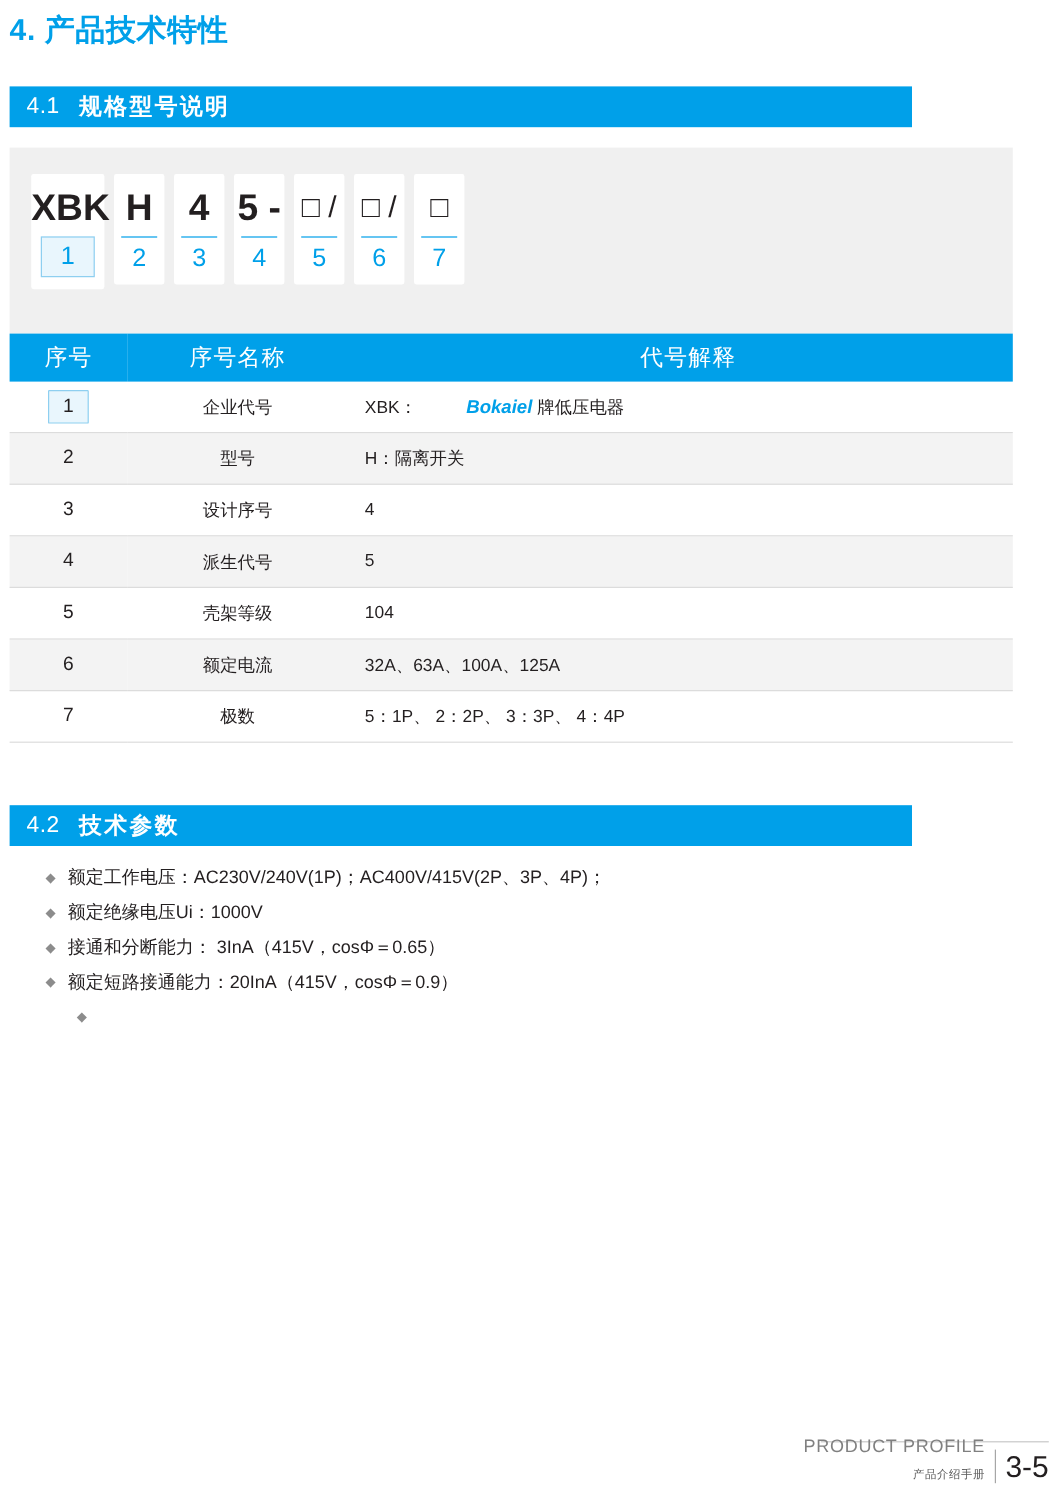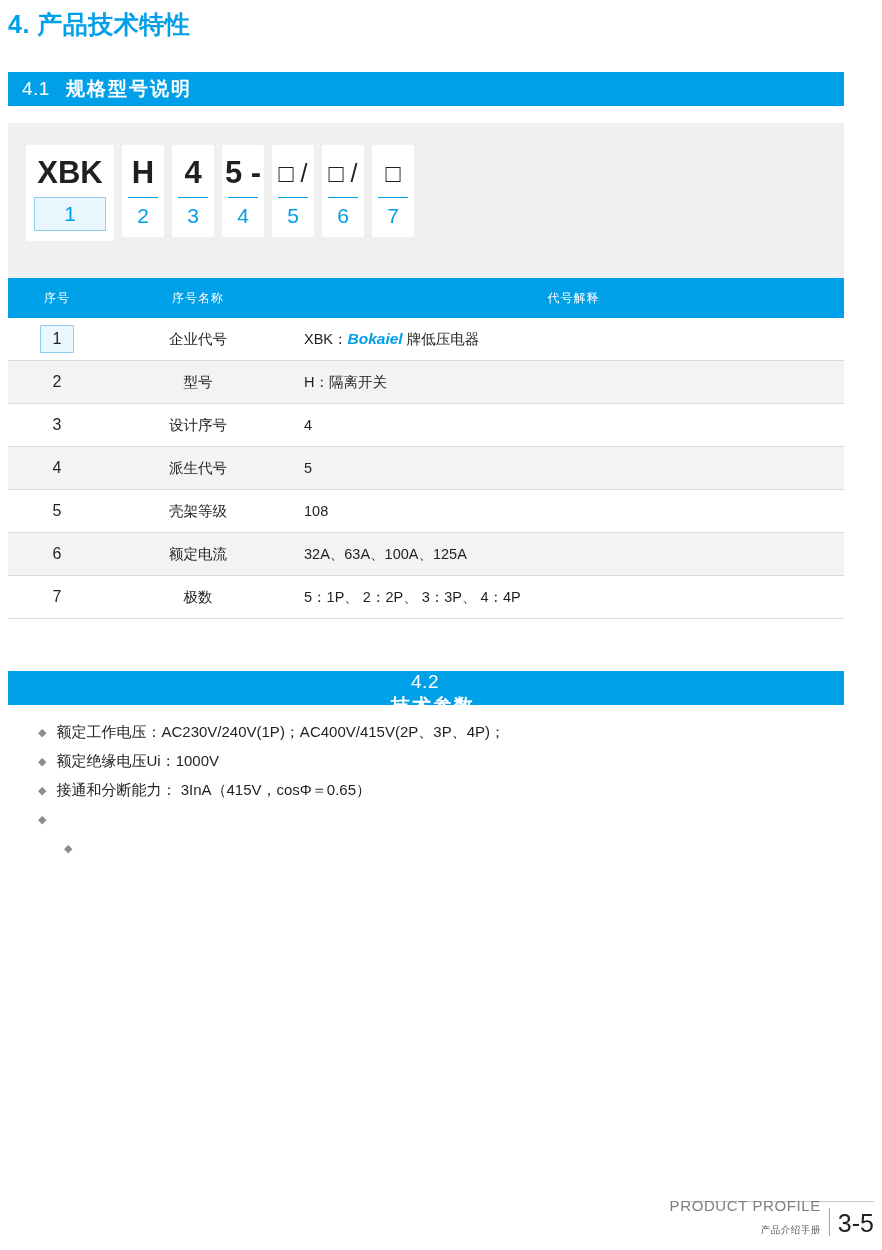--- a/index.html
+++ b/index.html
@@ -31,21 +31,21 @@
     font-size: 25px;
     font-weight: bold;
     color: #00a0e9;
     letter-spacing: 0.5px;
   }
 
   
   .section-bar {
     position: absolute;
     left: 8px;
-    width: 836px;
+    width: 752px;
     height: 34px;
     background: #00a0e9;
     color: #ffffff;
     display: flex;
     align-items: center;
     box-sizing: border-box;
     padding-left: 14px;
   }
   .section-bar .num {
     font-size: 19px;
@@ -53,21 +53,21 @@
     margin-right: 16px;
     letter-spacing: 0.5px;
   }
   .section-bar .txt {
     font-size: 19px;
     font-weight: bold;
     letter-spacing: 2px;
   }
 
   #bar-41 { top: 72px; }
-  #bar-42 { top: 671px; flex-direction: column; }
+  #bar-42 { top: 671px; }
 
   
   .code-panel {
     position: absolute;
     left: 8px;
     top: 123px;
     width: 836px;
     height: 155px;
     background: #f0f0f0;
   }
@@ -80,21 +80,21 @@
   }
   .code-cell {
     background: #ffffff;
     border-radius: 2px;
     width: 42px;
     margin-right: 8px;
     text-align: center;
     padding: 12px 0 10px 0;
     box-sizing: border-box;
   }
-  .code-cell.wide { width: 88px; }
+  .code-cell.wide { width: 61px; }
   .code-cell .glyph {
     font-size: 31px;
     font-weight: bold;
     color: #231f20;
     line-height: 32px;
     white-space: nowrap;
     letter-spacing: 0px;
   }
   .code-cell .glyph.small-box {
     font-size: 25px;
@@ -128,21 +128,21 @@
     top: 278px;
     width: 836px;
     border-collapse: collapse;
     font-size: 14px;
   }
   .code-table th {
     background: #00a0e9;
     color: #ffffff;
     font-weight: normal;
     height: 38px;
-    font-size: 12px;
+    font-size: 19px;
     letter-spacing: 1px;
   }
   .code-table td {
     height: 40px;
     color: #231f20;
     font-size: 14.5px;
     border-bottom: 1px solid #dcdcdc;
   }
   .code-table tr.alt td {
     background: #f3f3f3;
@@ -159,20 +159,21 @@
     border: 1px solid #8ecff0;
     background: #e9f6fd;
     padding: 4px 12px;
     border-radius: 1px;
   }
   .brand {
     color: #00a0e9;
     font-weight: bold;
     font-style: italic;
     font-size: 15.5px;
+    margin-left: 41px;
   }
 
   
   .params {
     position: absolute;
     left: 8px;
     top: 722px;
     width: 836px;
   }
   .param-item {
@@ -310,21 +311,21 @@
         <td class="col-desc">4</td>
       </tr>
       <tr class="alt">
         <td class="col-idx">4</td>
         <td class="col-name">派生代号</td>
         <td class="col-desc">5</td>
       </tr>
       <tr>
         <td class="col-idx">5</td>
         <td class="col-name">壳架等级</td>
-        <td class="col-desc">108</td>
+        <td class="col-desc">104</td>
       </tr>
       <tr class="alt">
         <td class="col-idx">6</td>
         <td class="col-name">额定电流</td>
         <td class="col-desc">32A、63A、100A、125A</td>
       </tr>
       <tr>
         <td class="col-idx">7</td>
         <td class="col-name">极数</td>
         <td class="col-desc">5：1P、 2：2P、 3：3P、 4：4P</td>
@@ -345,20 +346,21 @@
     <div class="param-item" style="margin-left:30px">
       <span class="bullet">◆</span>
       <span class="ptext">额定绝缘电压Ui：1000V</span>
     </div>
     <div class="param-item" style="margin-left:30px">
       <span class="bullet">◆</span>
       <span class="ptext">接通和分断能力： 3InA（415V，cosΦ＝0.65）</span>
     </div>
     <div class="param-item" style="margin-left:30px">
       <span class="bullet">◆</span>
+      <span class="ptext">额定短路接通能力：20InA（415V，cosΦ＝0.9）</span>
     </div>
     <div class="param-item" style="margin-left:56px">
       <span class="bullet">◆</span>
     </div>
   </div>
 
   <div class="footer-rule"></div>
   <div class="footer">
     <div class="footer-labels">
       <span class="en">PRODUCT PROFILE</span>

